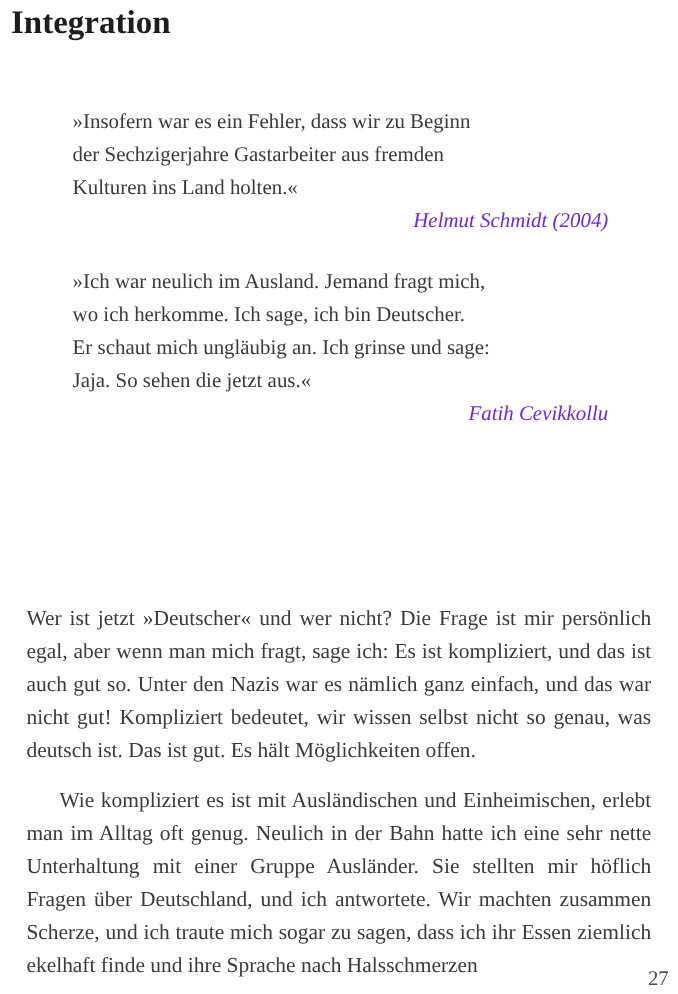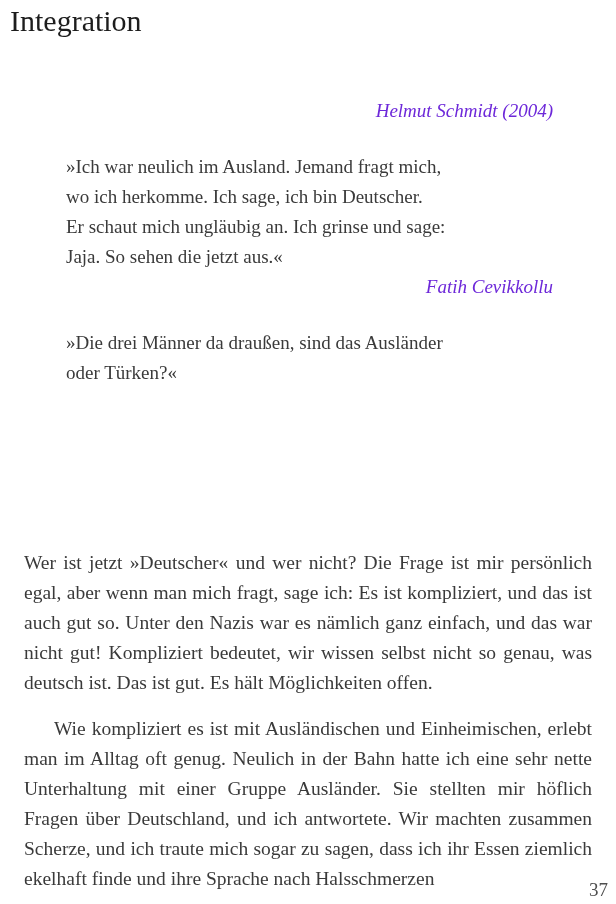--- a/index.html
+++ b/index.html
@@ -17,21 +17,21 @@
       overflow: hidden;
       box-sizing: border-box;
     }
     .title {
       margin: 0;
       position: absolute;
       left: 10px;
       top: 2px;
       font-size: 30px;
       line-height: 38px;
-      font-weight: 400;
+      font-weight: 700;
       color: #1d1d1d;
       font-family: "Liberation Serif", serif;
     }
     .quotes {
       position: absolute;
       left: 66px;
       top: 96px;
       width: 487px;
     }
     .quote-block {
@@ -79,38 +79,39 @@
 </head>
 <body>
 
 <div class="page">
 
   <h1 class="title">Integration</h1>
 
   <div class="quotes">
 
     <div class="quote-block">
+      <div class="quote-text">»Insofern war es ein Fehler, dass wir zu Beginn
+der Sechzigerjahre Gastarbeiter aus fremden
+Kulturen ins Land holten.«</div>
       <div class="quote-attribution">Helmut Schmidt (2004)</div>
     </div>
 
     <div class="quote-block">
       <div class="quote-text">»Ich war neulich im Ausland. Jemand fragt mich,
 wo ich herkomme. Ich sage, ich bin Deutscher.
 Er schaut mich ungläubig an. Ich grinse und sage:
 Jaja. So sehen die jetzt aus.«</div>
       <div class="quote-attribution">Fatih Cevikkollu</div>
     </div>
 
     <div class="quote-block">
-      <div class="quote-text">»Die drei Männer da draußen, sind das Ausländer
-oder Türken?«</div>
     </div>
 
   </div>
 
   <div class="body-text">
     <p class="para">Wer ist jetzt »Deutscher« und wer nicht? Die Frage ist mir persönlich egal, aber wenn man mich fragt, sage ich: Es ist kompliziert, und das ist auch gut so. Unter den Nazis war es nämlich ganz einfach, und das war nicht gut! Kompliziert bedeutet, wir wissen selbst nicht so genau, was deutsch ist. Das ist gut. Es hält Möglichkeiten offen.</p>
     <p class="para indent">Wie kompliziert es ist mit Ausländischen und Einheimischen, erlebt man im Alltag oft genug. Neulich in der Bahn hatte ich eine sehr nette Unterhaltung mit einer Gruppe Ausländer. Sie stellten mir höflich Fragen über Deutschland, und ich antwortete. Wir machten zusammen Scherze, und ich traute mich sogar zu sagen, dass ich ihr Essen ziemlich ekelhaft finde und ihre Sprache nach Halsschmerzen</p>
   </div>
 
-  <div class="page-number">37</div>
+  <div class="page-number">27</div>
 
 </div>
 
 </body></html>

